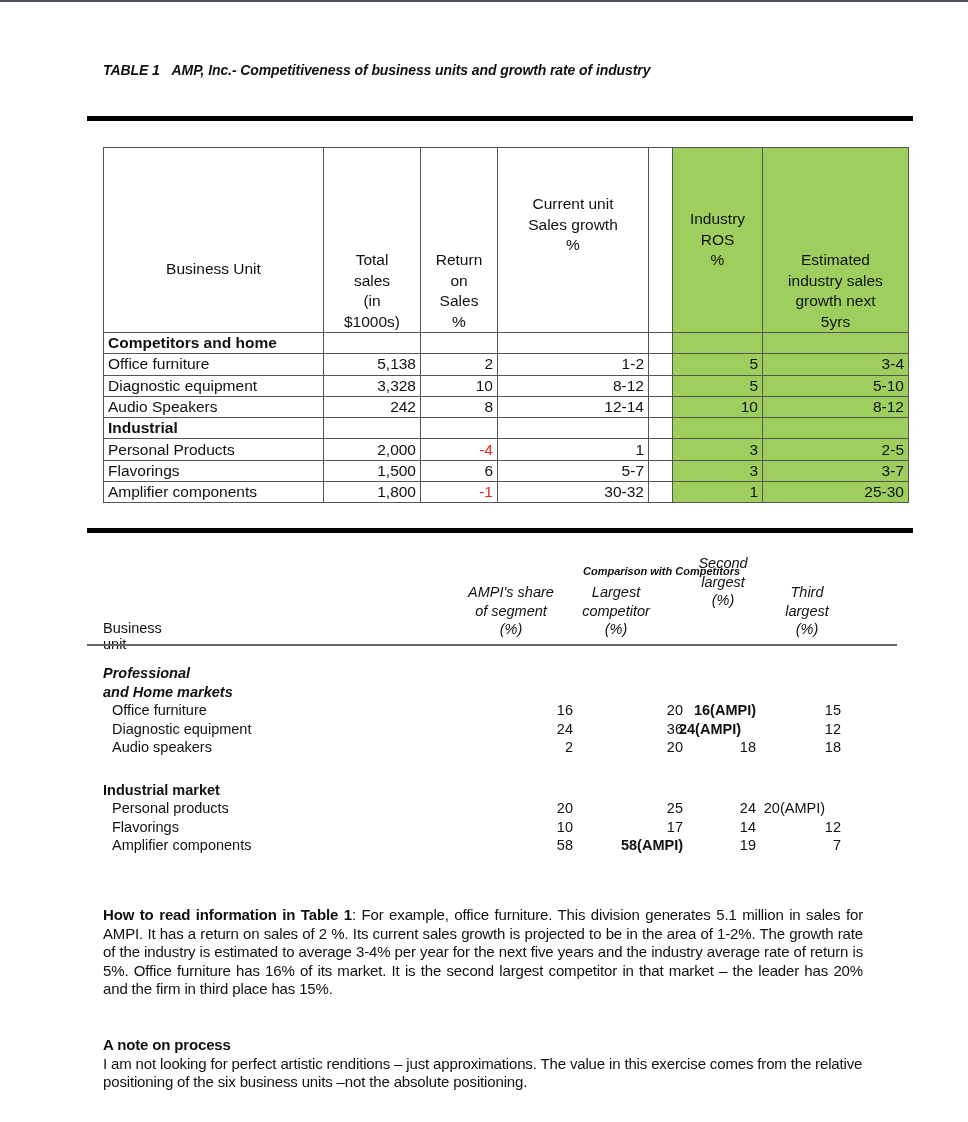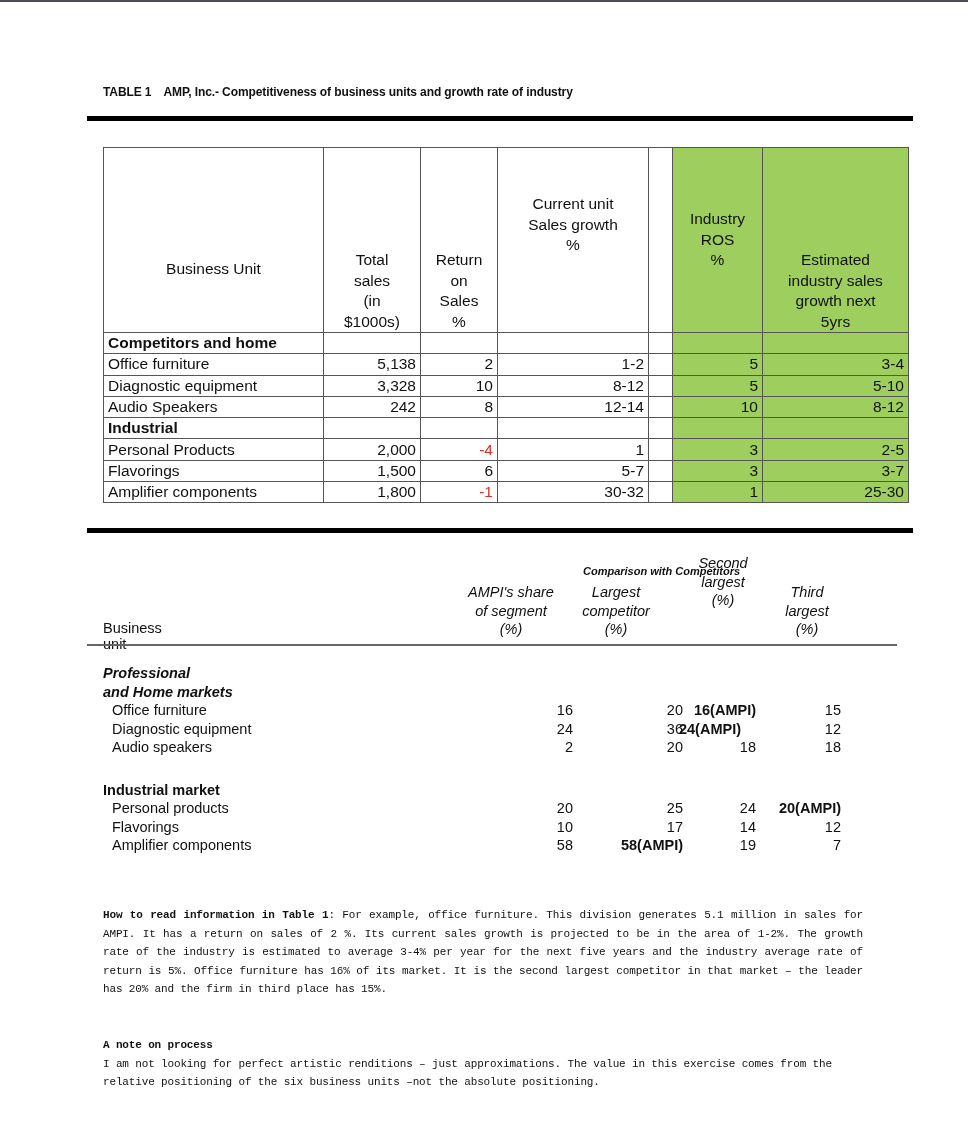--- a/index.html
+++ b/index.html
@@ -1,18 +1,18 @@
 <!DOCTYPE html>
 <html><head>
 <meta charset="utf-8">
 <style>
   html, body { margin:0; padding:0; background:#ffffff; }
   body { width:968px; height:1122px; position:relative; overflow:hidden; font-family:"Liberation Sans", sans-serif; color:#111; }
   .topbar { position:absolute; left:0; top:0; width:968px; height:2px; background:#4a4d5a; }
-  .title { position:absolute; left:103px; top:85px; font-size:12px; font-weight:bold; letter-spacing:-0.1px; }
+  .title { position:absolute; left:103px; top:62px; font-size:14px; font-weight:bold; letter-spacing:-0.1px;font-style:italic; }
   .title .num { margin-right:12px; }
   .rule-thick { position:absolute; left:87px; width:826px; height:5px; background:#000; }
   .rule-thin { position:absolute; left:87px; width:810px; height:1.5px; background:#666; }
 
   
   table.t1 { position:absolute; left:103px; top:147px; border-collapse:collapse; font-size:15.5px; }
   table.t1 td { border:1.2px solid #555; padding:0 4px; height:20.3px; line-height:20px; white-space:nowrap; }
   table.t1 .green { background:#9ecf5e; }
   table.t1 .hdr1 td { height:41px; font-weight:bold; text-align:center; vertical-align:bottom; padding-bottom:1px; font-size:16px; }
   table.t1 .hdr2 td { height:126px; text-align:center; vertical-align:bottom; line-height:20.5px; }
@@ -23,21 +23,21 @@
 
   
   .t2 { position:absolute; left:103px; font-size:14.5px; }
   .t2 .cell { position:absolute; }
   .t2 .it { font-style:italic; }
   .t2 .b { font-weight:bold; }
   .t2 .c { text-align:center; }
   .row2 { position:absolute; left:103px; font-size:14.5px; height:18px; line-height:18px; width:760px; }
   .row2 span { position:absolute; top:0; }
 
-  .para { position:absolute; left:103px; width:760px; font-size:11px; line-height:18.5px; text-align:justify; letter-spacing:-0.15px;font-family:Liberation Mono, monospace; }
+  .para { position:absolute; left:103px; width:760px; font-size:15px; line-height:18.5px; text-align:justify; letter-spacing:-0.15px; }
   .para b { font-weight:bold; }
 </style>
 </head>
 <body>
 
 <div class="topbar"></div>
 
 <div class="title">
   <span class="num">TABLE 1</span><span>AMP, Inc.- Competitiveness of business units and growth rate of industry</span>
 </div>
@@ -216,21 +216,21 @@
       <span style="right: 180px;">20</span>
       <span style="right: 107px;">18</span>
       <span style="right: 22px;">18</span>
     </div>
     <div class="row2" style="top: 780.5px; font-weight: bold;">Industrial market</div>
     <div class="row2" style="top: 799px;">
       <span style="left: 9px;">Personal products</span>
       <span style="right: 290px;">20</span>
       <span style="right: 180px;">25</span>
       <span style="right: 107px;">24</span>
-      <span style="right: 22px; font-weight: bold;">20(AMPI)</span>
+      <span style="right: 38px; font-weight: normal;">20(AMPI)</span>
     </div>
     <div class="row2" style="top: 817.5px;">
       <span style="left: 9px;">Flavorings</span>
       <span style="right: 290px;">10</span>
       <span style="right: 180px;">17</span>
       <span style="right: 107px;">14</span>
       <span style="right: 22px;">12</span>
     </div>
     <div class="row2" style="top: 836px;">
       <span style="left: 9px;">Amplifier components</span>

